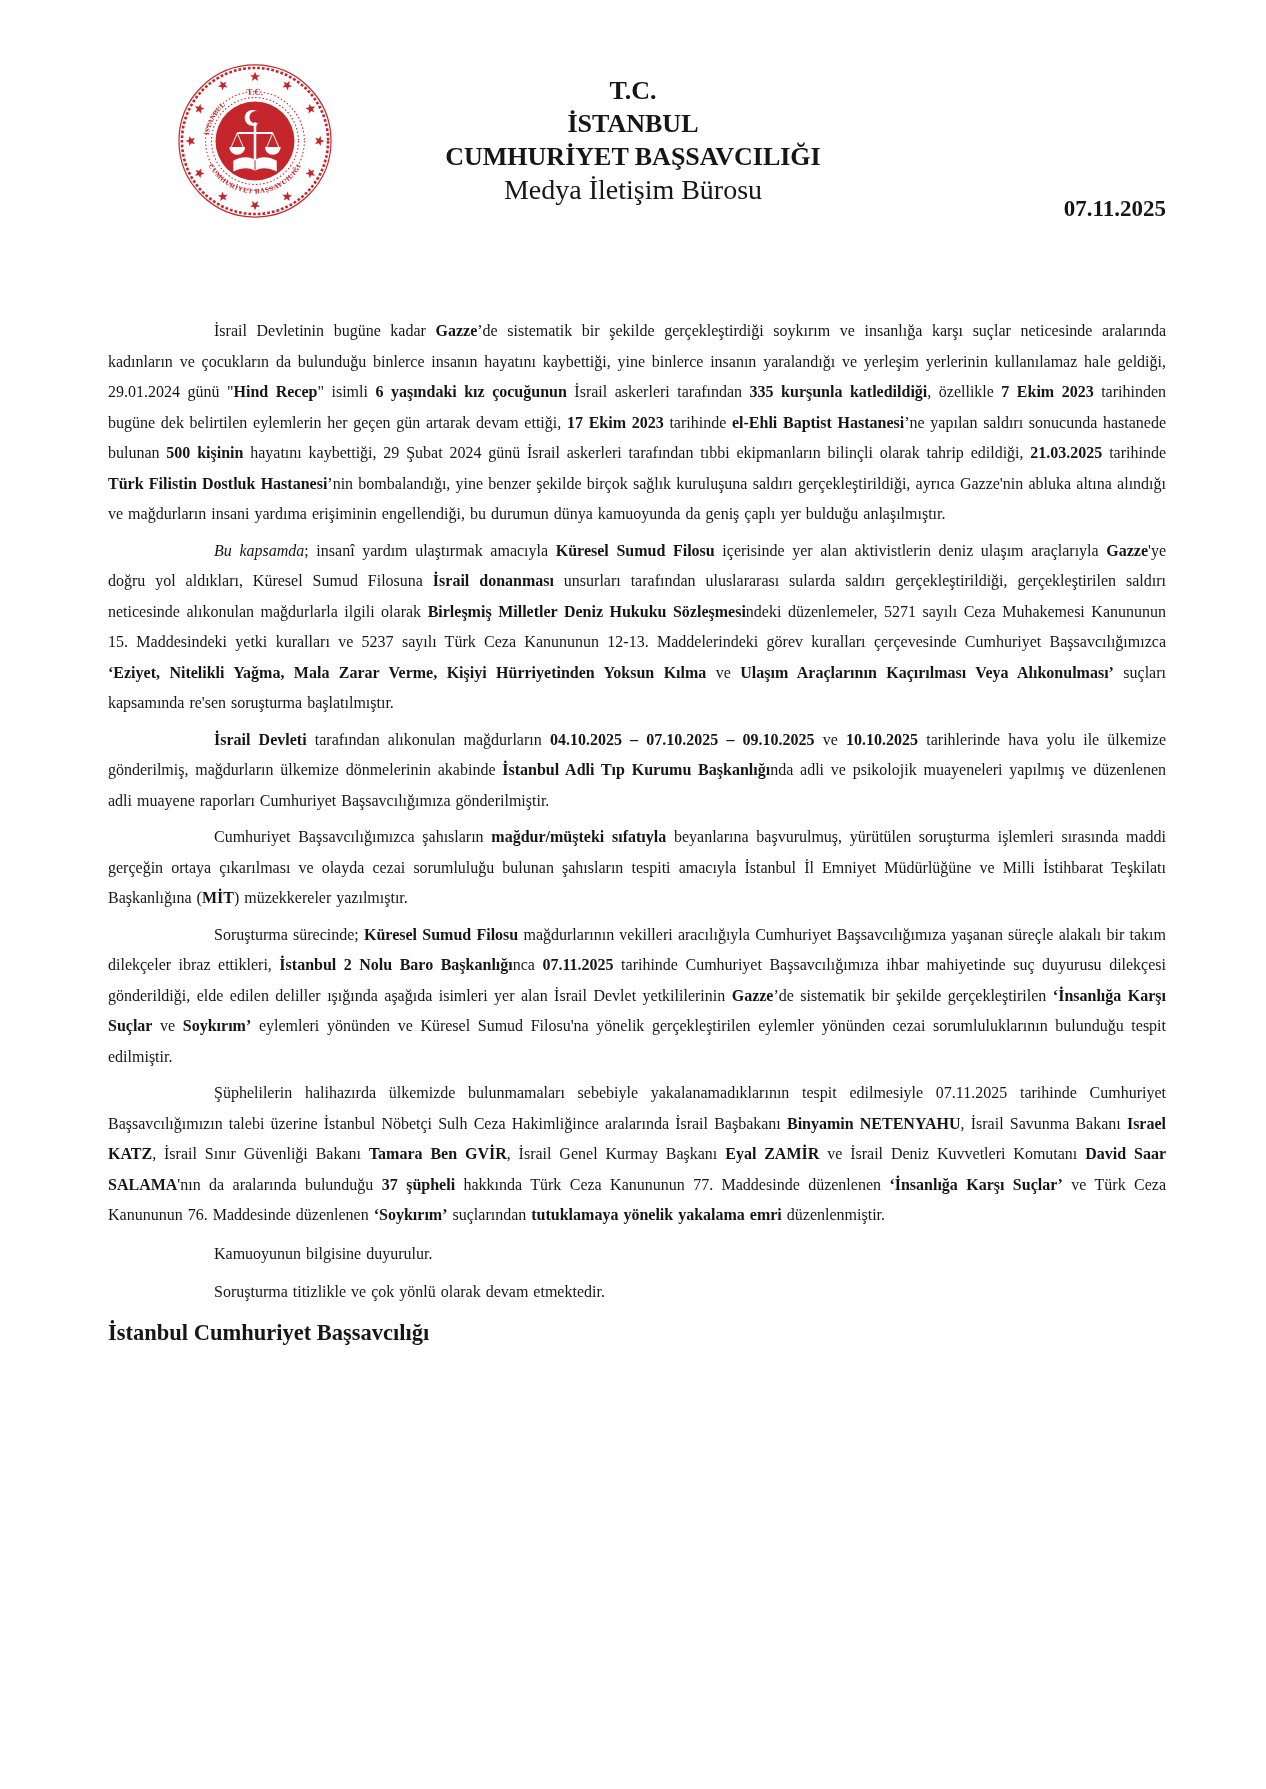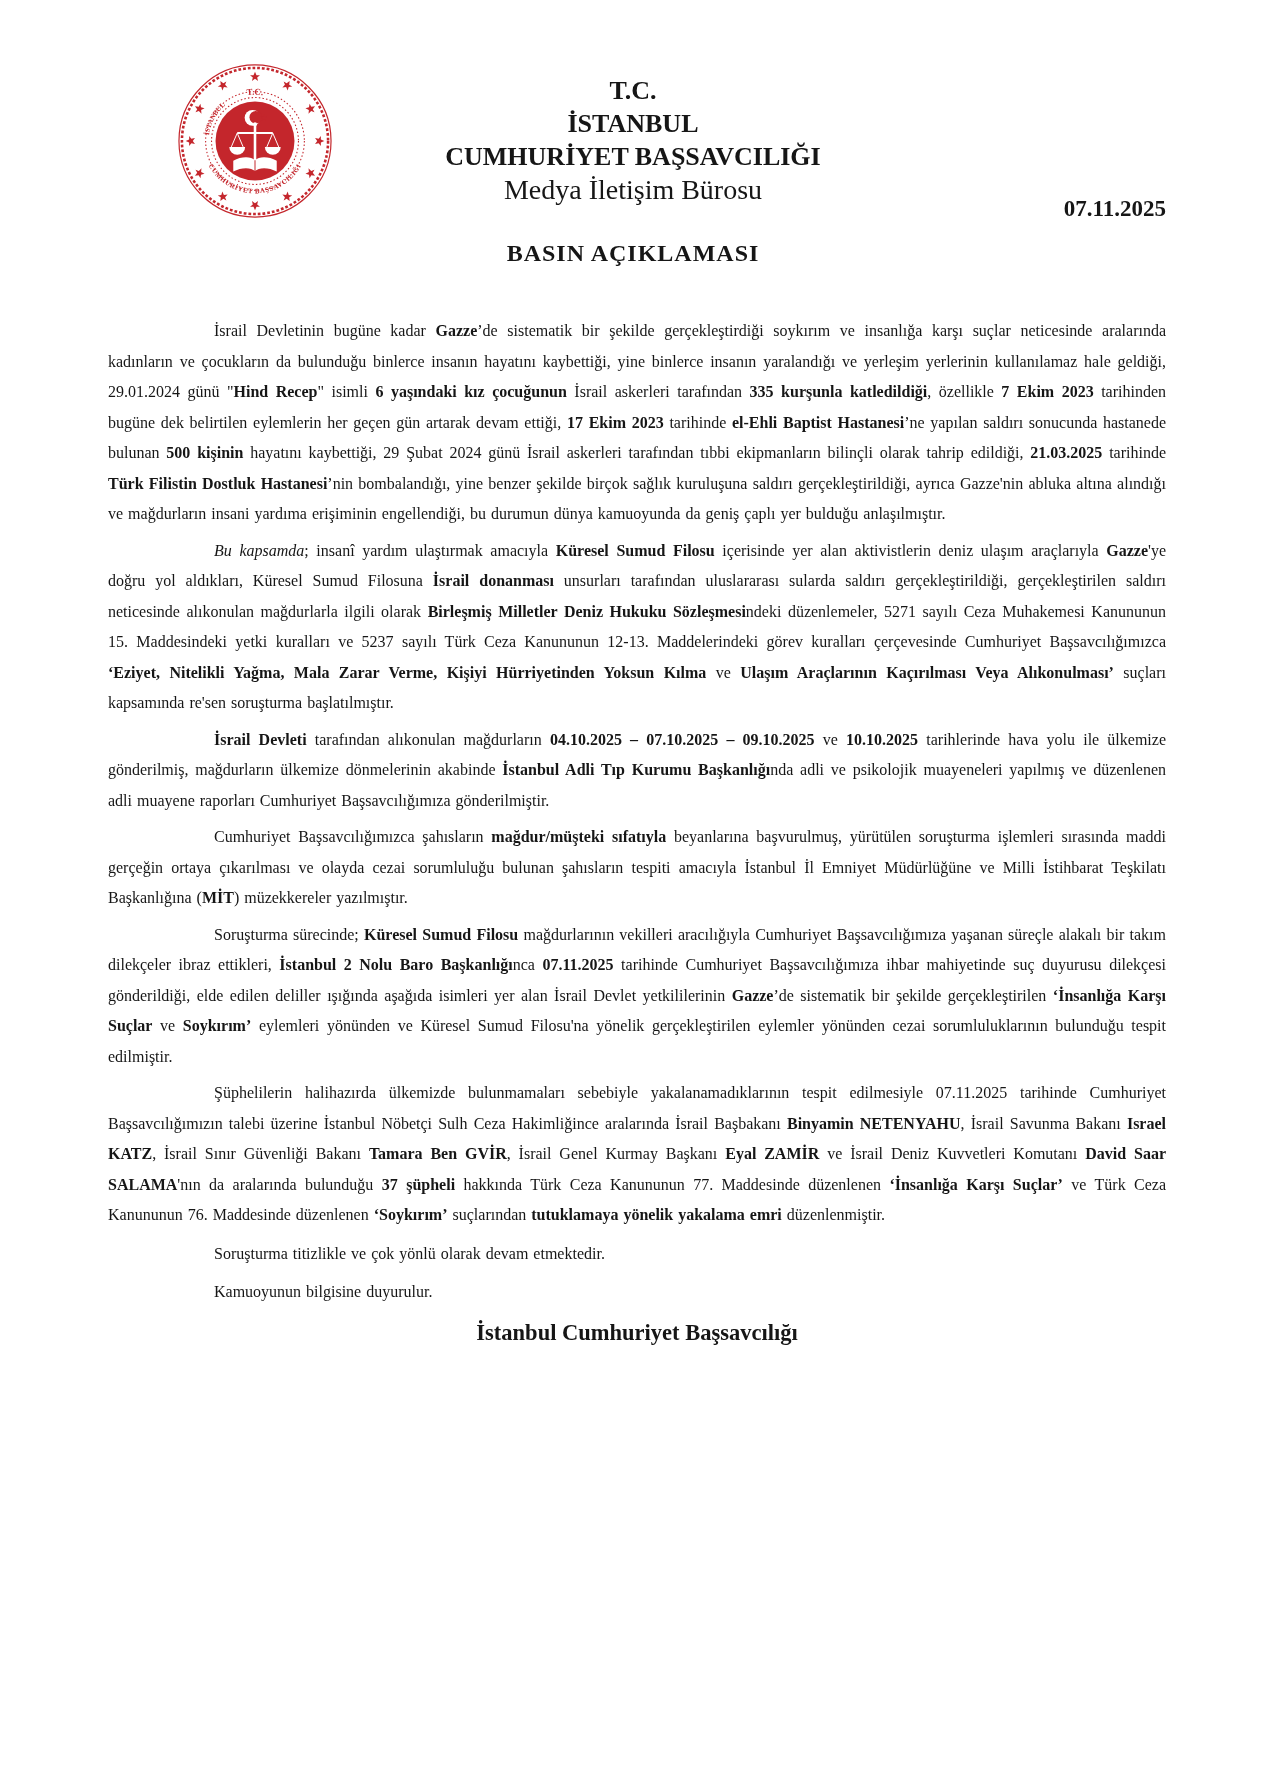--- a/index.html
+++ b/index.html
@@ -15,21 +15,21 @@
   .title{position:absolute;top:240px;left:0;width:100%;text-align:center;
          font-weight:bold;font-size:24px;letter-spacing:1px;}
   .doc{position:absolute;top:316px;left:108px;width:1058px;}
   .para{
     margin:0 0 6px 0;text-align:justify;text-indent:106px;
     font-size:16px;line-height:30.5px;word-spacing:1px;
   }
   .para.closing{margin-top:8px;text-align:left;}
   .b{font-weight:bold;}
   .i{font-style:italic;}
-  .signature{margin-top:10px;text-align:center;font-weight:bold;font-size:22.5px;line-height:30px;}
+  .signature{margin-top:10px;text-align:left;font-weight:bold;font-size:22.5px;line-height:30px;}
 </style>
 </head>
 <body>
 
 <div class="page">
 
   <div class="seal">
     <svg viewBox="0 0 160 160" width="158" height="158">
       <g stroke="#c4262c" fill="none">
         <circle cx="80" cy="80" r="77" stroke-width="1.2"></circle>
@@ -84,28 +84,27 @@
 
   <div class="letterhead">
     <div class="lh-line">T.C.</div>
     <div class="lh-line">İSTANBUL</div>
     <div class="lh-line">CUMHURİYET BAŞSAVCILIĞI</div>
     <div class="lh-sub">Medya İletişim Bürosu</div>
   </div>
 
   <div class="date">07.11.2025</div>
 
-  <div class="title">BASIN AÇIKLAMASI</div>
 
   <div class="doc">
 
   <p class="para"><span>İsrail Devletinin bugüne kadar </span><span class="b">Gazze</span><span>’de sistematik bir şekilde gerçekleştirdiği soykırım ve insanlığa karşı suçlar neticesinde aralarında kadınların ve çocukların da bulunduğu binlerce insanın hayatını kaybettiği, yine binlerce insanın yaralandığı ve yerleşim yerlerinin kullanılamaz hale geldiği, 29.01.2024 günü "</span><span class="b">Hind Recep</span><span>" isimli </span><span class="b">6 yaşındaki kız çocuğunun</span><span> İsrail askerleri tarafından </span><span class="b">335 kurşunla katledildiği</span><span>, özellikle </span><span class="b">7 Ekim 2023</span><span> tarihinden bugüne dek belirtilen eylemlerin her geçen gün artarak devam ettiği, </span><span class="b">17 Ekim 2023</span><span> tarihinde </span><span class="b">el-Ehli Baptist Hastanesi</span><span>’ne yapılan saldırı sonucunda hastanede bulunan </span><span class="b">500 kişinin</span><span> hayatını kaybettiği, 29 Şubat 2024 günü İsrail askerleri tarafından tıbbi ekipmanların bilinçli olarak tahrip edildiği, </span><span class="b">21.03.2025</span><span> tarihinde </span><span class="b">Türk Filistin Dostluk Hastanesi</span><span>’nin bombalandığı, yine benzer şekilde birçok sağlık kuruluşuna saldırı gerçekleştirildiği, ayrıca Gazze'nin abluka altına alındığı ve mağdurların insani yardıma erişiminin engellendiği, bu durumun dünya kamuoyunda da geniş çaplı yer bulduğu anlaşılmıştır.</span></p>
       <p class="para"><span class="i">Bu kapsamda</span><span>; insanî yardım ulaştırmak amacıyla </span><span class="b">Küresel Sumud Filosu</span><span> içerisinde yer alan aktivistlerin deniz ulaşım araçlarıyla </span><span class="b">Gazze</span><span>'ye doğru yol aldıkları, Küresel Sumud Filosuna </span><span class="b">İsrail donanması</span><span> unsurları tarafından uluslararası sularda saldırı gerçekleştirildiği, gerçekleştirilen saldırı neticesinde alıkonulan mağdurlarla ilgili olarak </span><span class="b">Birleşmiş Milletler Deniz Hukuku Sözleşmesi</span><span>ndeki düzenlemeler, 5271 sayılı Ceza Muhakemesi Kanununun 15. Maddesindeki yetki kuralları ve 5237 sayılı Türk Ceza Kanununun 12-13. Maddelerindeki görev kuralları çerçevesinde Cumhuriyet Başsavcılığımızca </span><span class="b">‘Eziyet, Nitelikli Yağma, Mala Zarar Verme, Kişiyi Hürriyetinden Yoksun Kılma</span><span> ve </span><span class="b">Ulaşım Araçlarının Kaçırılması Veya Alıkonulması’</span><span> suçları kapsamında re'sen soruşturma başlatılmıştır.</span></p>
       <p class="para"><span class="b">İsrail Devleti</span><span> tarafından alıkonulan mağdurların </span><span class="b">04.10.2025 – 07.10.2025 – 09.10.2025</span><span> ve </span><span class="b">10.10.2025</span><span> tarihlerinde hava yolu ile ülkemize gönderilmiş, mağdurların ülkemize dönmelerinin akabinde </span><span class="b">İstanbul Adli Tıp Kurumu Başkanlığı</span><span>nda adli ve psikolojik muayeneleri yapılmış ve düzenlenen adli muayene raporları Cumhuriyet Başsavcılığımıza gönderilmiştir.</span></p>
       <p class="para"><span>Cumhuriyet Başsavcılığımızca şahısların </span><span class="b">mağdur/müşteki sıfatıyla</span><span> beyanlarına başvurulmuş, yürütülen soruşturma işlemleri sırasında maddi gerçeğin ortaya çıkarılması ve olayda cezai sorumluluğu bulunan şahısların tespiti amacıyla İstanbul İl Emniyet Müdürlüğüne ve Milli İstihbarat Teşkilatı Başkanlığına (</span><span class="b">MİT</span><span>) müzekkereler yazılmıştır.</span></p>
       <p class="para"><span>Soruşturma sürecinde; </span><span class="b">Küresel Sumud Filosu</span><span> mağdurlarının vekilleri aracılığıyla Cumhuriyet Başsavcılığımıza yaşanan süreçle alakalı bir takım dilekçeler ibraz ettikleri, </span><span class="b">İstanbul 2 Nolu Baro Başkanlığı</span><span>nca </span><span class="b">07.11.2025</span><span> tarihinde Cumhuriyet Başsavcılığımıza ihbar mahiyetinde suç duyurusu dilekçesi gönderildiği, elde edilen deliller ışığında aşağıda isimleri yer alan İsrail Devlet yetkililerinin </span><span class="b">Gazze</span><span>’de sistematik bir şekilde gerçekleştirilen </span><span class="b">‘İnsanlığa Karşı Suçlar</span><span> ve </span><span class="b">Soykırım’</span><span> eylemleri yönünden ve Küresel Sumud Filosu'na yönelik gerçekleştirilen eylemler yönünden cezai sorumluluklarının bulunduğu tespit edilmiştir.</span></p>
       <p class="para"><span>Şüphelilerin halihazırda ülkemizde bulunmamaları sebebiyle yakalanamadıklarının tespit edilmesiyle 07.11.2025 tarihinde Cumhuriyet Başsavcılığımızın talebi üzerine İstanbul Nöbetçi Sulh Ceza Hakimliğince aralarında İsrail Başbakanı </span><span class="b">Binyamin NETENYAHU</span><span>, İsrail Savunma Bakanı </span><span class="b">Israel KATZ</span><span>, İsrail Sınır Güvenliği Bakanı </span><span class="b">Tamara Ben GVİR</span><span>, İsrail Genel Kurmay Başkanı </span><span class="b">Eyal ZAMİR</span><span> ve İsrail Deniz Kuvvetleri Komutanı </span><span class="b">David Saar SALAMA</span><span>'nın da aralarında bulunduğu </span><span class="b">37 şüpheli</span><span> hakkında Türk Ceza Kanununun 77. Maddesinde düzenlenen </span><span class="b">‘İnsanlığa Karşı Suçlar’</span><span> ve Türk Ceza Kanununun 76. Maddesinde düzenlenen </span><span class="b">‘Soykırım’</span><span> suçlarından </span><span class="b">tutuklamaya yönelik yakalama emri</span><span> düzenlenmiştir.</span></p>
+      <p class="para closing"><span>Kamuoyunun bilgisine duyurulur.</span></p>
       <p class="para closing"><span>Soruşturma titizlikle ve çok yönlü olarak devam etmektedir.</span></p>
-      <p class="para closing"><span>Kamuoyunun bilgisine duyurulur.</span></p>
       <div class="signature">İstanbul Cumhuriyet Başsavcılığı</div>
     </div>
 
 </div>
 
 </body></html>

